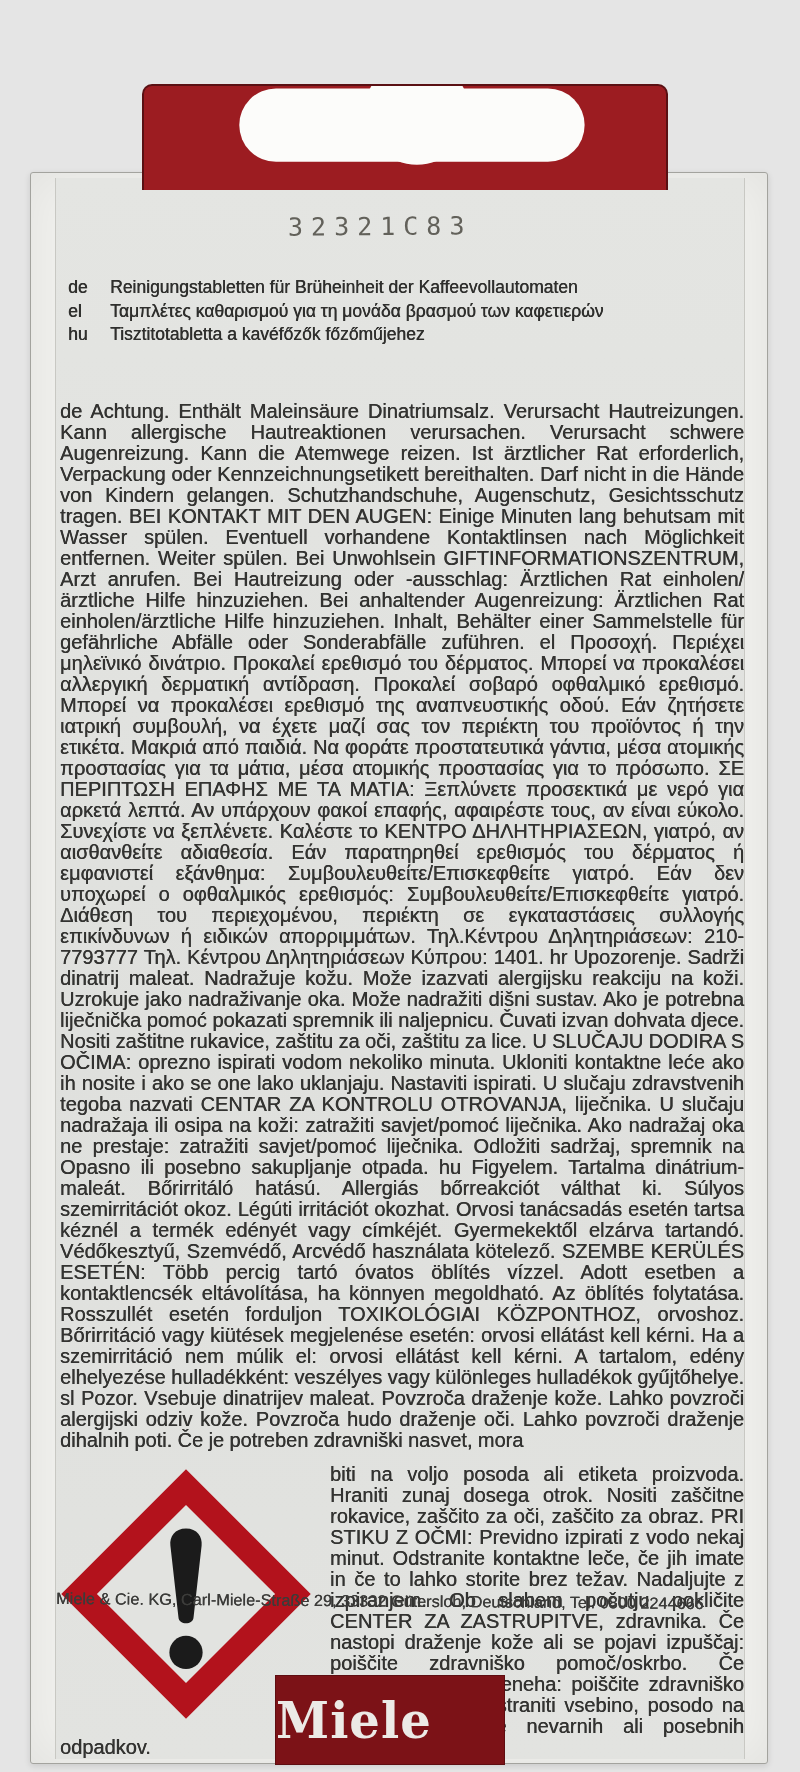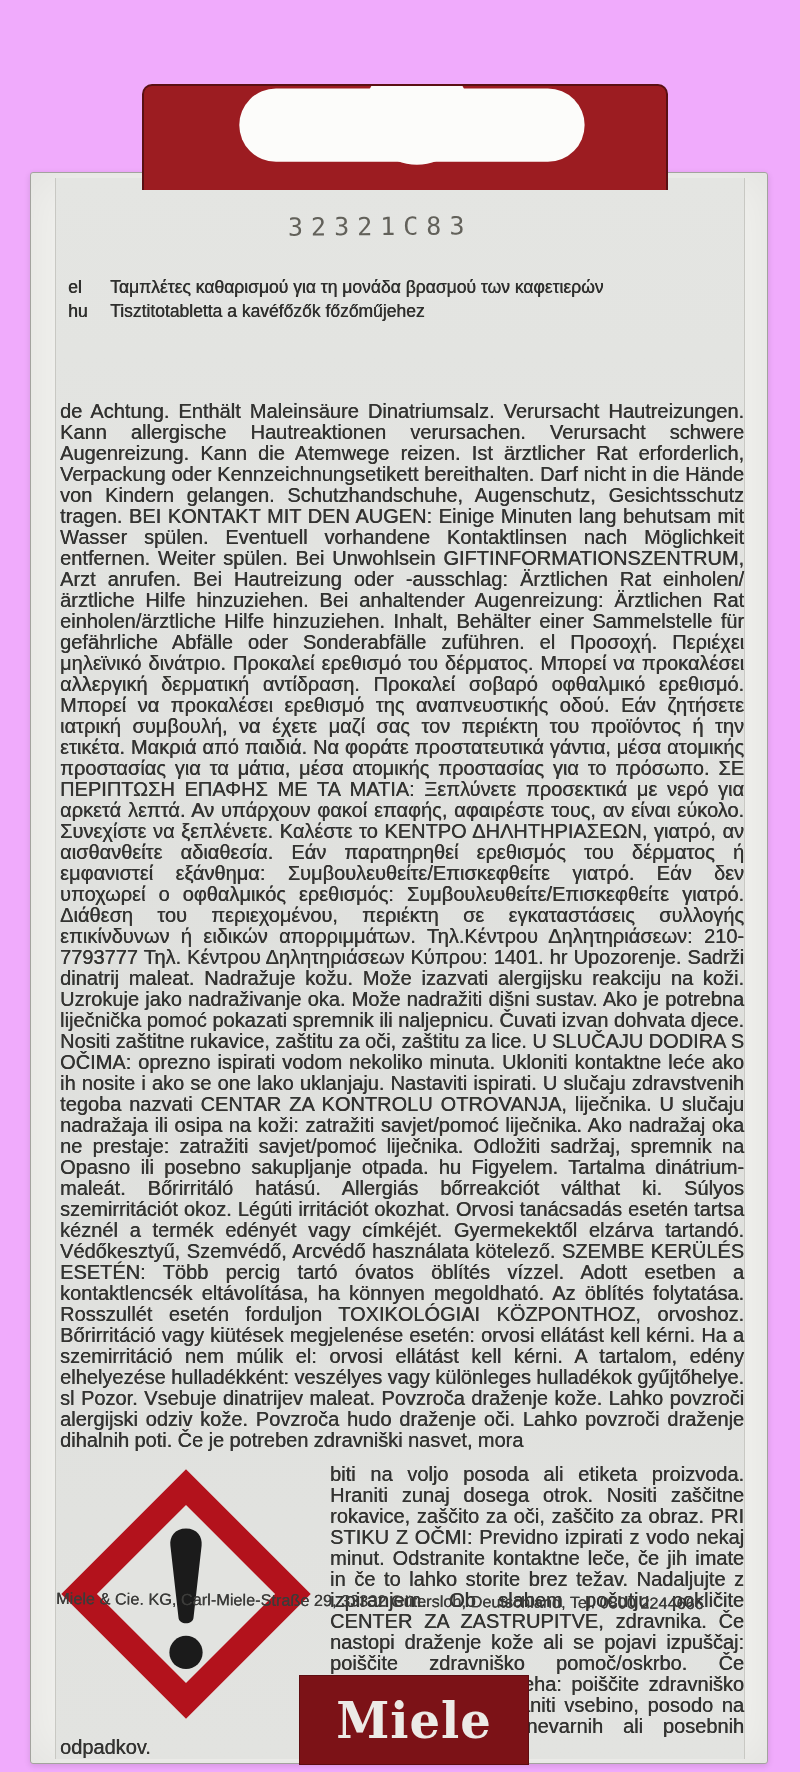--- a/index.html
+++ b/index.html
@@ -1,19 +1,19 @@
 <!DOCTYPE html>
 <html><head>
 <meta charset="utf-8">
 <title>Miele Reinigungstabletten – Verpackungsrückseite</title>
 <style>
   html,body{margin:0;padding:0;background:#ffffff;}
   .photo{
     position:relative;width:800px;height:1772px;overflow:hidden;
-    background:#f0abfc;
+    background:#e5e5e5;
     font-family:"Liberation Sans",sans-serif;
   }
   
   .box{
     position:absolute;left:30px;top:172px;width:738px;height:1592px;
     background:#f0f0ed;border:1px solid #a3a39e;border-radius:3px;
     box-shadow:inset 0 0 50px rgba(0,0,0,.06), 0 2px 6px rgba(0,0,0,.12);
     box-sizing:border-box;
   }
   .face{
@@ -53,22 +53,22 @@
   }
   .warning-secondary{margin-top:13px;}
   .picto{float:left;width:252px;height:252px;margin:4px 18px 4px 0;}
   
   .address{
     position:absolute;left:56px;top:1589px;width:700px;z-index:4;
     font-size:16.3px;color:#3c3c3a;text-shadow:.3px 0 0 currentColor;
     transform:rotate(.45deg);transform-origin:left center;white-space:nowrap;
   }
   .logo{
-    position:absolute;left:300px;top:1676px;width:228px;height:88px;z-index:4;
-    background:#7c1217;display:flex;align-items:center;justify-content:center;
+    position:absolute;left:276px;top:1676px;width:228px;height:88px;z-index:4;
+    background:#7c1217;display:flex;align-items:center;
     box-shadow:0 0 0 1px #5e0d11;
   }
   .logo-text{
     font-family:"DejaVu Serif",serif;font-weight:bold;font-size:48px;
     color:#eceae6;letter-spacing:1px;transform:scaleY(1.06);
   }
 </style>
 </head>
 <body>
 
@@ -81,20 +81,24 @@
   <div class="hang-tab">
     <svg viewBox="0 0 526 104">
       <circle cx="275" cy="26" r="53" fill="#fcfcfa"></circle>
       <rect x="96" y="2" width="348" height="74" rx="37" fill="#fcfcfa"></rect>
     </svg>
   </div>
 
   <div class="batch-code">32321C83</div>
 
   <div class="lang-list">
+    <div class="lang-row">
+      <span class="lang-code">de</span>
+      <span class="lang-name">Reinigungstabletten für Brüheinheit der Kaffeevollautomaten</span>
+    </div>
     <div class="lang-row">
       <span class="lang-code">el</span>
       <span class="lang-name">Ταμπλέτες καθαρισμού για τη μονάδα βρασμού των καφετιερών</span>
     </div>
     <div class="lang-row">
       <span class="lang-code">hu</span>
       <span class="lang-name">Tisztitotabletta a kavéfőzők főzőműjehez</span>
     </div>
   </div>
 

